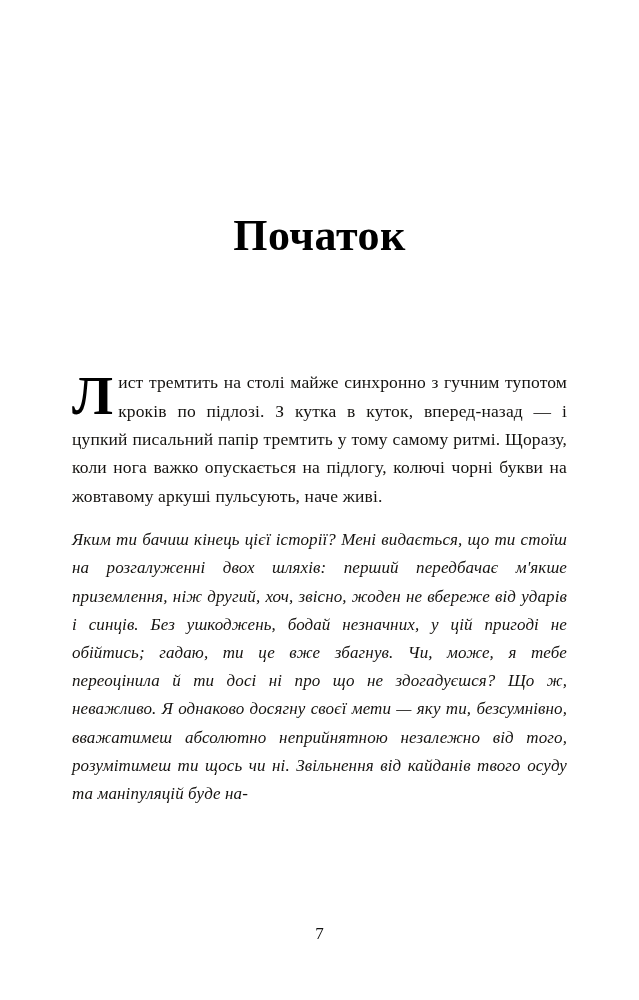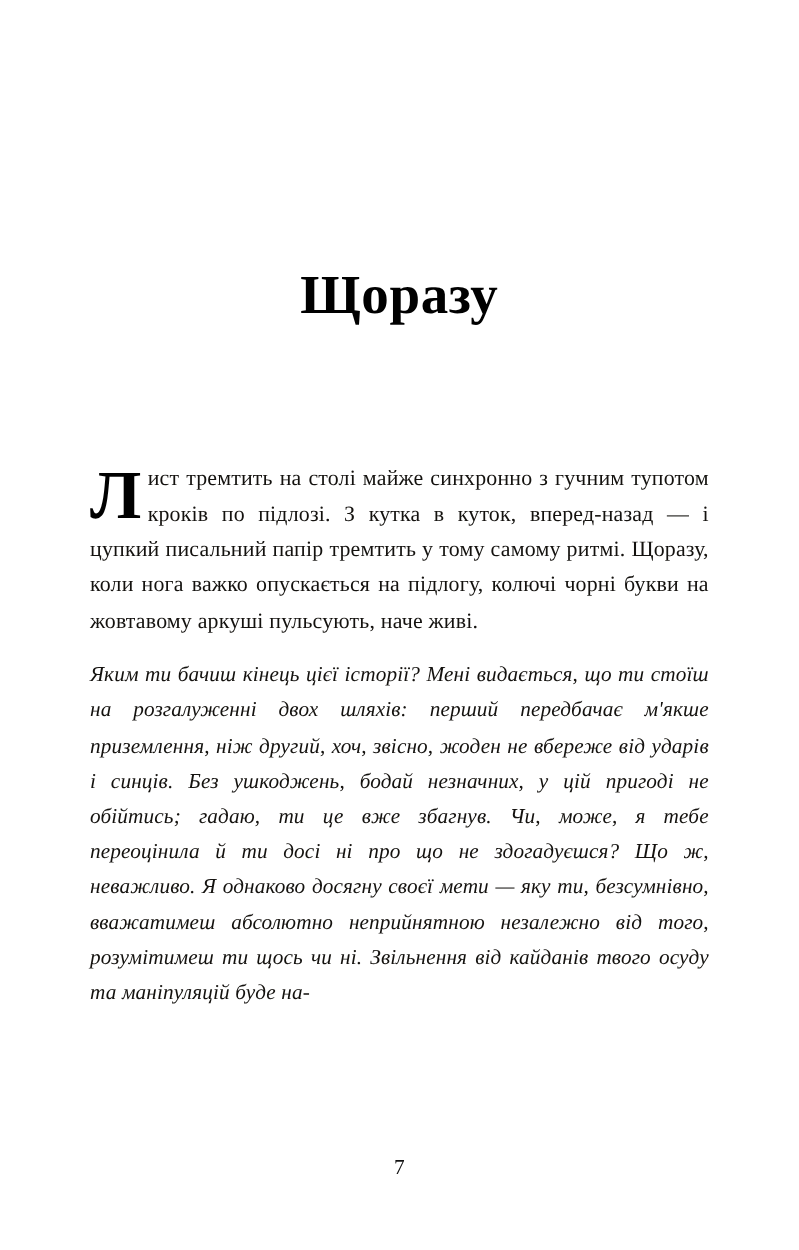--- a/index.html
+++ b/index.html
@@ -71,21 +71,21 @@
     text-align: center;
     font-size: 17px;
     color: #111111;
   }
 </style>
 </head>
 <body>
 
 <div class="page">
 
-  <h1 class="chapter-title">Щоразу</h1>
+  <h1 class="chapter-title">Початок</h1>
 
   <div class="body-block">
 
     <p class="para para-opening">
       <span class="dropcap">Л</span><span>ист тремтить на столі майже синхронно з гучним тупотом кроків по підлозі. З кутка в куток, вперед-назад — і цупкий писальний папір тремтить у тому самому ритмі. Щоразу, коли нога важко опускається на підлогу, колючі чорні букви на жовтавому аркуші пульсують, наче живі.</span>
     </p>
 
     <p class="para para-letter">Яким ти бачиш кінець цієї історії? Мені видається, що ти стоїш на розгалуженні двох шляхів: перший передбачає м'якше приземлення, ніж другий, хоч, звісно, жоден не вбереже від ударів і синців. Без ушкоджень, бодай незначних, у цій пригоді не обійтись; гадаю, ти це вже збагнув. Чи, може, я тебе переоцінила й ти досі ні про що не здогадуєшся? Що ж, неважливо. Я однаково досягну своєї мети — яку ти, безсумнівно, вважатимеш абсолютно неприйнятною незалежно від того, розумітимеш ти щось чи ні. Звільнення від кайданів твого осуду та маніпуляцій буде на-</p>
 
   </div>

